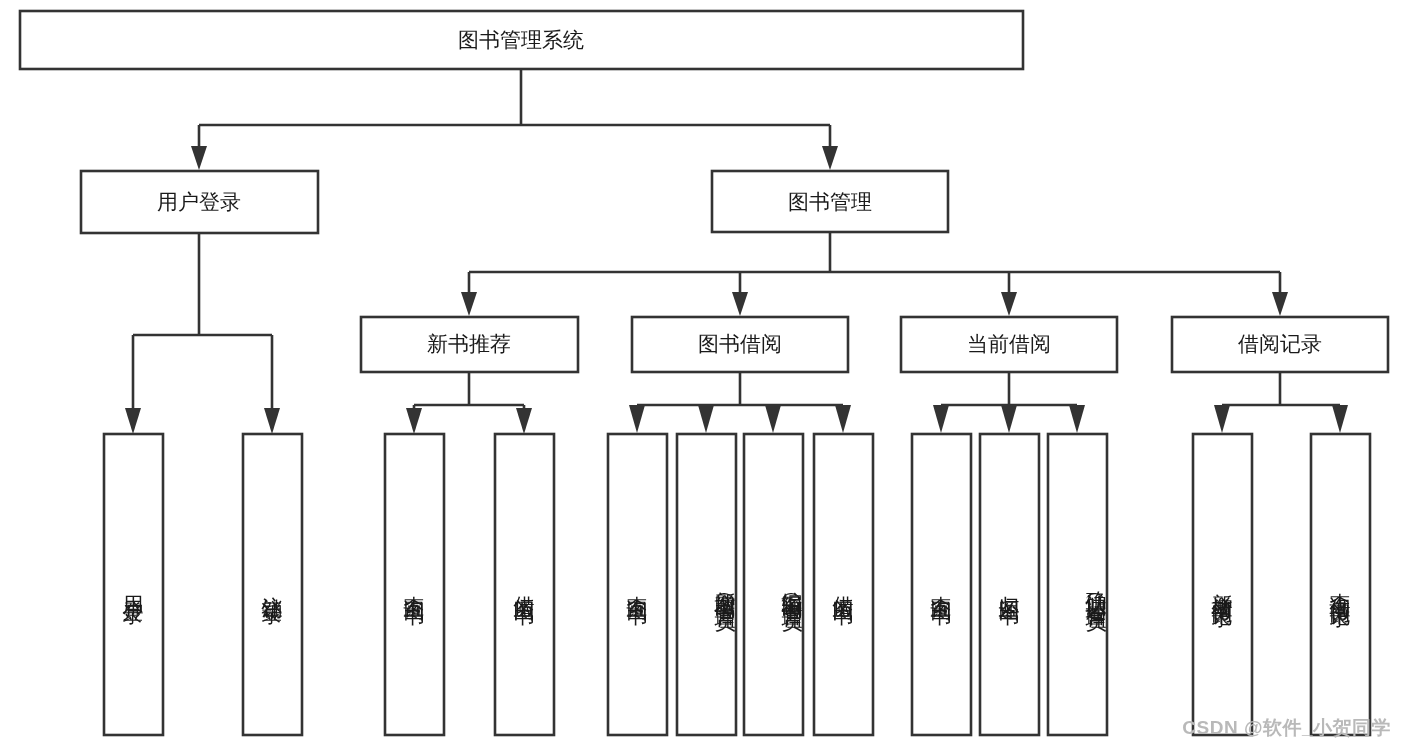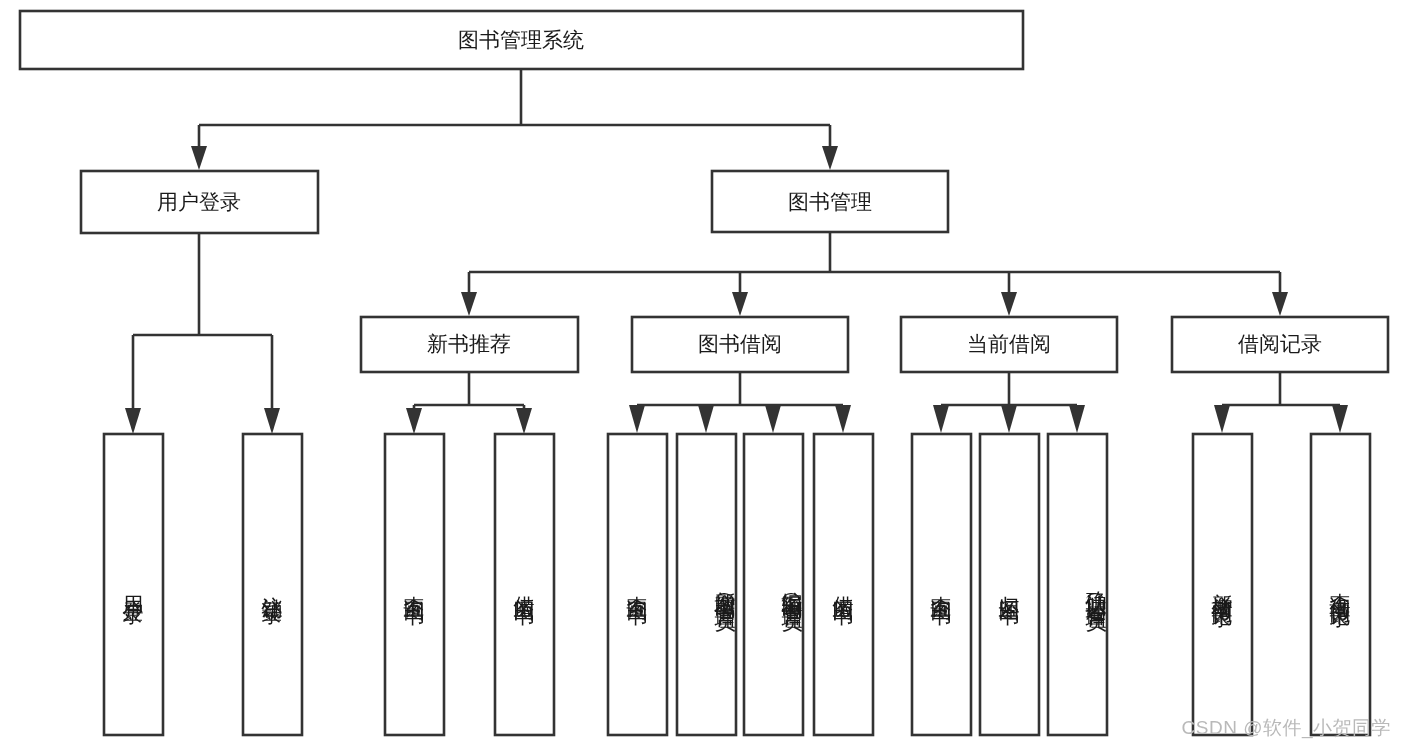--- a/index.html
+++ b/index.html
@@ -69,20 +69,21 @@
   }
   .watermark {
     position: absolute;
     right: 14px;
     bottom: 6px;
     font-family: "Liberation Sans", "DejaVu Sans", sans-serif;
     font-size: 19px;
     color: #b9b9b9;
     letter-spacing: 0.5px;
     white-space: nowrap;
+    font-weight: bold;
   }
 </style>
 </head>
 <body>
 
 <div id="diagram-root">
 
   <svg class="diagram-canvas" viewBox="0 0 1405 747">
 
     <g>

